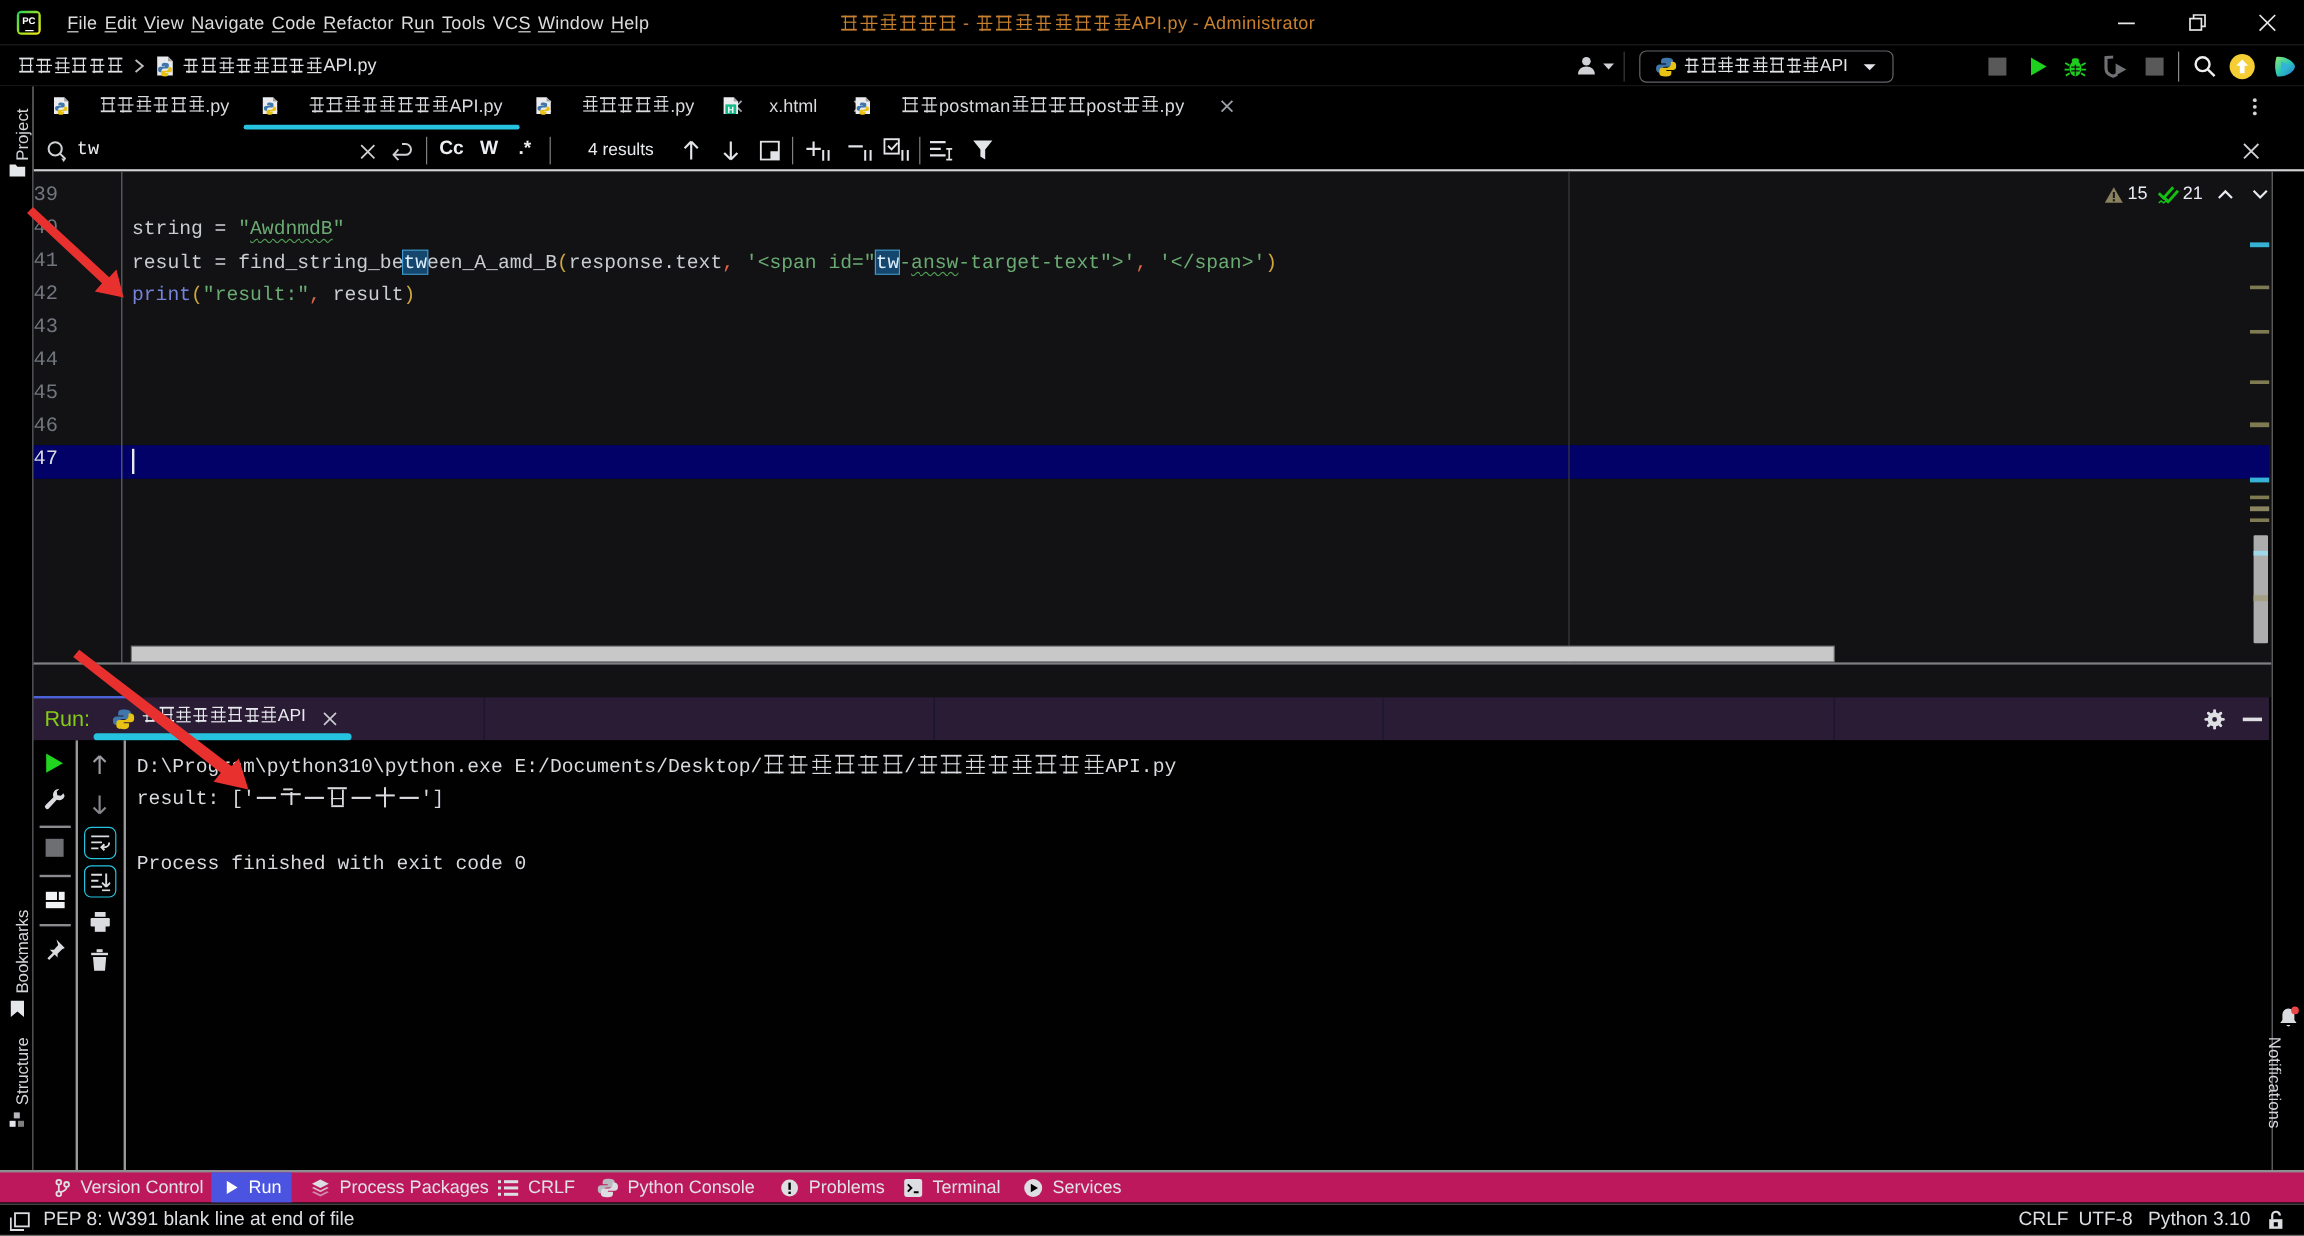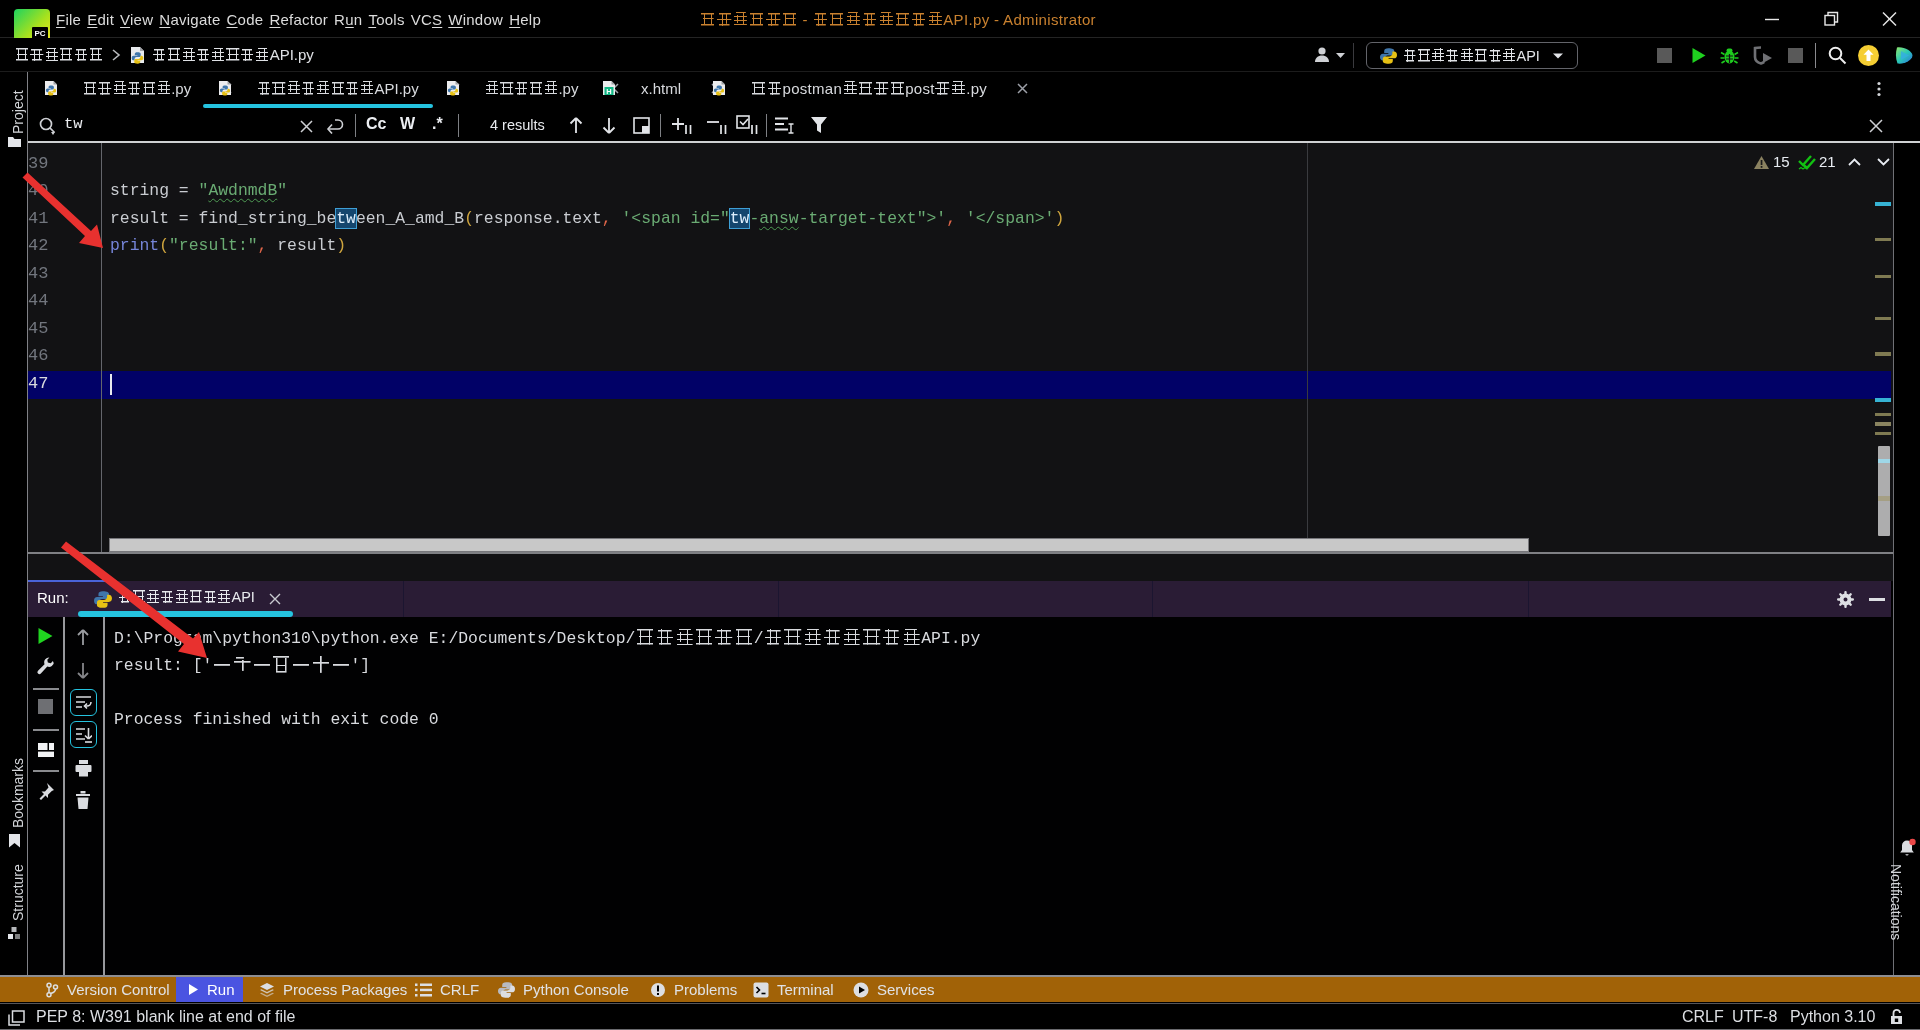--- a/index.html
+++ b/index.html
@@ -49,27 +49,27 @@
 .vlabel{position:absolute;font-size:14px;color:#d3d5d9;white-space:nowrap}
 
 #gapstrip{left:28px;top:554px;width:1865px;height:27px;background:#121214}
 #runheader{left:28px;top:581px;width:1863px;height:36px;background:#2a1c35;font-size:15px}
 #runheader .sep{position:absolute;top:0;width:1px;height:36px;background:#1b1530}
 #console{left:28px;top:617px;width:1865px;height:358px;background:#010102}
 #console .vb{position:absolute;top:0;width:1.5px;height:358px;background:#97989c}
 #console .k{width:17.2px;height:16.8px;margin:0 1.27px;vertical-align:-2.6px}
 .conline{position:absolute;left:86px;font-family:"Liberation Mono",monospace;font-size:16.4px;line-height:27px;white-space:pre;color:#d8dade}
 
-#btoolbar{left:0;top:975px;width:1920px;height:27px;background:#a16207;border-top:2px solid #8e8e92}
+#btoolbar{left:0;top:975px;width:1920px;height:27px;background:#be185d;border-top:2px solid #8e8e92}
 .bitem{position:absolute;top:0;height:25px;display:flex;align-items:center;gap:8px;font-size:15px;color:#e0e2e6}
 #statusbar{left:0;top:1003px;width:1920px;height:27px;background:#000;border-top:1.5px solid #55555a;border-bottom:1.5px solid #6a6a6e;font-size:16px;color:#dcdee2}
 </style></head>
 <body>
 <div class="abs" id="titlebar">
-  <div class="abs" style="left:14px;top:9px;width:20px;height:20px;border-radius:4px;background:linear-gradient(135deg,#1dd35f,#a7e11e 55%,#f7e81c);padding:18px">
+  <div class="abs" style="left:14px;top:9px;width:20px;height:20px;border-radius:4px;background:linear-gradient(135deg,#1dd35f,#a7e11e 55%,#f7e81c);padding:2px">
     <div style="width:16px;height:16px;background:#000;border-radius:1px;color:#fff;font-size:8px;font-weight:bold;text-align:center;line-height:9px;padding-top:2px">PC<div style="width:7px;height:1.5px;background:#fff;margin:2.5px auto 0"></div></div>
   </div>
   <div class="abs" id="menus">
     <span><u class="mn">F</u>ile</span>
       <span><u class="mn">E</u>dit</span>
       <span><u class="mn">V</u>iew</span>
       <span><u class="mn">N</u>avigate</span>
       <span><u class="mn">C</u>ode</span>
       <span><u class="mn">R</u>efactor</span>
       <span>R<u class="mn">u</u>n</span>
@@ -386,21 +386,21 @@
   <div class="abs" style="left:1850px;top:303px;width:12px;height:90px;background:#c9c9c9;opacity:.85;border-radius:1px"></div>
   <div class="abs" style="left:1850px;top:316px;width:12px;height:4px;background:#9ed7e8"></div>
   <div class="abs" style="left:1850px;top:353px;width:12px;height:5px;background:#a59f84"></div>
 
   <div class="abs" style="left:82px;top:396px;width:1418px;height:12px;background:#c8c8c8;box-shadow:0 0 0 1px #77777b"></div>
 </div>
 <div class="abs" style="left:28px;top:551.5px;width:1865px;height:2.5px;background:#7f8084"></div>
 <div class="abs" id="gapstrip"></div>
 <div class="abs" id="runheader">
   <div class="abs" style="left:0;top:-1px;width:77px;height:2px;background:#4a63d8"></div>
-  <div class="abs" style="left:9px;top:8px;font-size:15px;color:#ffffff">Run:</div>
+  <div class="abs" style="left:9px;top:8px;font-size:18px;color:#84cc16">Run:</div>
   <svg class="abs" style="left:66px;top:9px" width="18" height="19" viewBox="0 0 17 18">
       <path d="M8.2 1.2c-2.5 0-4 .9-4 2.7v2h4.2v.8H3c-1.9 0-3 1.3-3 3.4s1.1 3.5 3 3.5h1.6v-2c0-1.6 1.5-3 3.2-3h4.1c1.4 0 2.3-1 2.3-2.4V3.9c0-1.7-1.5-2.7-6-2.7z" fill="#3f76ab"></path>
       <path d="M8.8 16.8c2.5 0 4-.9 4-2.7v-2H8.6v-.8H14c1.9 0 3-1.3 3-3.4S15.9 4.4 14 4.4h-1.6v2c0 1.6-1.5 3-3.2 3H5.1c-1.4 0-2.3 1-2.3 2.4v2.3c0 1.7 1.5 2.7 6 2.7z" fill="#e7c114"></path>
     </svg>
   <div class="abs" style="left:90px;top:8px;font-size:14.5px;color:#e8eaee"><b class="k k2"></b><b class="k"></b><b class="k k3"></b><b class="k k2"></b><b class="k k3"></b><b class="k"></b><b class="k k2"></b><b class="k k3"></b>API</div>
   <svg class="abs" style="left:241px;top:12px" width="12" height="12" viewBox="0 0 12 12">
       <path d="M1 1l10 10M11 1L1 11" stroke="#c8cad0" stroke-width="1.4"></path>
     </svg>
   <div class="abs" style="left:50px;top:30px;width:215px;height:6px;background:#25c3df;border-radius:3px"></div>
   <div class="sep" style="left:375px"></div>

